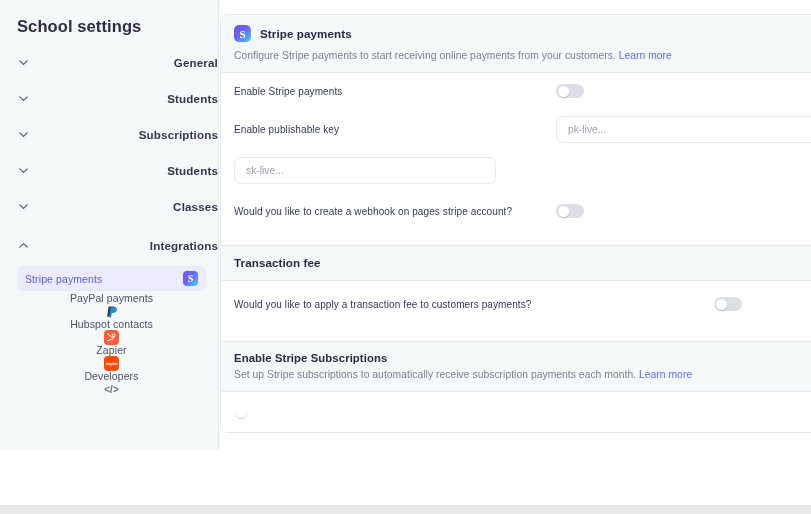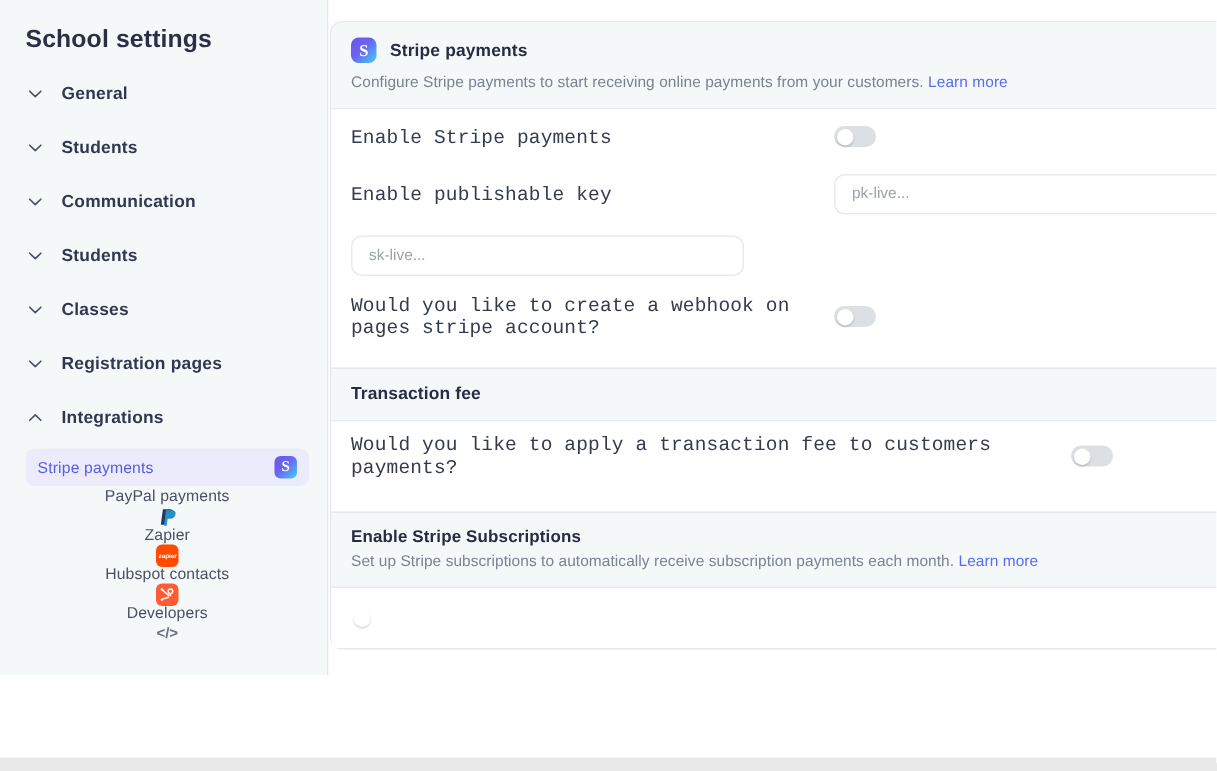--- a/index.html
+++ b/index.html
@@ -21,20 +21,21 @@
   }
   .sidebar-title {
     font-size: 16.5px; font-weight: 600; color: #2b2f45;
     letter-spacing: .1px;
     padding: 17px 0 0 17px;
   }
   .nav-group {
     display: flex; align-items: center;
     height: 33px; padding-left: 17px;
     cursor: pointer;
+    justify-content: space-between;
   }
   .chev {
     width: 13px; height: 13px; margin-right: 11px;
     flex: 0 0 auto; color: #4a5066;
   }
   .chev svg { display:block; }
   .nav-group-label {
     font-size: 11.6px; font-weight: 600; color: #323750;
     letter-spacing: .15px;
   }
@@ -110,22 +111,22 @@
   .link { color: #5a6cf0; text-decoration: none; }
 
   .panel-body { padding: 0 13px; background:#fff; }
 
   .field-row {
     display: flex; align-items: center;
     min-height: 37px;
     position: relative;
   }
   .field-label {
-    font-size: 13px; color: #343a4f; font-weight: 500;
-    letter-spacing: .1px; width: 322px; flex: 0 0 auto; font-family: Liberation Mono, monospace;
+    font-size: 10px; color: #343a4f; font-weight: 500;
+    letter-spacing: .1px; width: 322px; flex: 0 0 auto;
   }
   .field-label.wide { width: 480px; }
 
   .toggle {
     width: 28px; height: 14px; border-radius: 8px;
     background: #dcdfe3; position: relative; flex: 0 0 auto;
     cursor: pointer;
   }
   .toggle .knob {
     position: absolute; left: 1.5px; top: 1.5px;
@@ -183,21 +184,21 @@
       <span class="nav-group-label">Students</span>
     </div>
     <div class="group-spacer"></div>
 
     <div class="nav-group">
       <span class="chev">
         <svg viewBox="0 0 14 14" width="13" height="13">
             <path d="M3 5.2 L7 9 L11 5.2" fill="none" stroke="currentColor" stroke-width="1.2" stroke-linecap="round" stroke-linejoin="round"></path>
           </svg>
       </span>
-      <span class="nav-group-label">Communication</span>
+      <span class="nav-group-label">Subscriptions</span>
     </div>
     <div class="group-spacer"></div>
 
     <div class="nav-group">
       <span class="chev">
         <svg viewBox="0 0 14 14" width="13" height="13">
             <path d="M3 5.2 L7 9 L11 5.2" fill="none" stroke="currentColor" stroke-width="1.2" stroke-linecap="round" stroke-linejoin="round"></path>
           </svg>
       </span>
       <span class="nav-group-label">Students</span>
@@ -207,28 +208,20 @@
     <div class="nav-group">
       <span class="chev">
         <svg viewBox="0 0 14 14" width="13" height="13">
             <path d="M3 5.2 L7 9 L11 5.2" fill="none" stroke="currentColor" stroke-width="1.2" stroke-linecap="round" stroke-linejoin="round"></path>
           </svg>
       </span>
       <span class="nav-group-label">Classes</span>
     </div>
     <div class="group-spacer"></div>
 
-    <div class="nav-group">
-      <span class="chev">
-        <svg viewBox="0 0 14 14" width="13" height="13">
-            <path d="M3 5.2 L7 9 L11 5.2" fill="none" stroke="currentColor" stroke-width="1.2" stroke-linecap="round" stroke-linejoin="round"></path>
-          </svg>
-      </span>
-      <span class="nav-group-label">Registration pages</span>
-    </div>
     <div class="group-spacer"></div>
 
     <div class="nav-group">
       <span class="chev">
         <svg viewBox="0 0 14 14" width="13" height="13">
             <path d="M3 8.8 L7 5 L11 8.8" fill="none" stroke="currentColor" stroke-width="1.2" stroke-linecap="round" stroke-linejoin="round"></path>
           </svg>
       </span>
       <span class="nav-group-label">Integrations</span>
     </div>
@@ -242,43 +235,43 @@
       </span>
     </div>
 
     <div class="sub-item">
       <span class="sub-label">PayPal payments</span>
       <span class="badge badge-paypal">
         <svg viewBox="0 0 16 16" width="15" height="15">
           <path d="M3.4 13.6 L4.9 2.6 H9.6 c2.1 0 3.3 1.1 3.0 2.9 c-.3 2.1-1.9 3.2-4.1 3.2 H6.9 l-.7 4.9 Z" fill="#27346a"></path>
           <path d="M5.6 14.4 L7.1 3.4 h4.0 c2.0 0 3.1 1.0 2.8 2.8 c-.3 2.1-1.9 3.3-4.1 3.3 H8.3 l-.7 4.9 Z" fill="#2790c3"></path>
         </svg>
-      </span>
-    </div>
-
-    <div class="sub-item">
-      <span class="sub-label">Zapier</span>
-      <span class="badge badge-zapier">
-        <span>zapier</span>
       </span>
     </div>
 
     <div class="sub-item">
       <span class="sub-label">Hubspot contacts</span>
       <span class="badge badge-hubspot">
         <svg viewBox="0 0 16 16" width="13" height="13">
           <circle cx="10.6" cy="5.2" r="1.9" fill="none" stroke="#fff" stroke-width="1.2"></circle>
           <path d="M10.6 7.3 v1.5 M4.2 4.2 L9.2 8.6 M4.2 11.6 L9.0 10.0" stroke="#fff" stroke-width="1.2" fill="none" stroke-linecap="round"></path>
           <circle cx="3.6" cy="3.6" r="1.0" fill="#fff"></circle>
           <circle cx="3.6" cy="12.0" r="1.0" fill="#fff"></circle>
         </svg>
       </span>
     </div>
 
     <div class="sub-item">
+      <span class="sub-label">Zapier</span>
+      <span class="badge badge-zapier">
+        <span>zapier</span>
+      </span>
+    </div>
+
+    <div class="sub-item">
       <span class="sub-label">Developers</span>
       <span class="badge badge-dev">
         <span>&lt;/&gt;</span>
       </span>
     </div>
   </aside>
 
   <main class="main">
     <section class="card">
 

